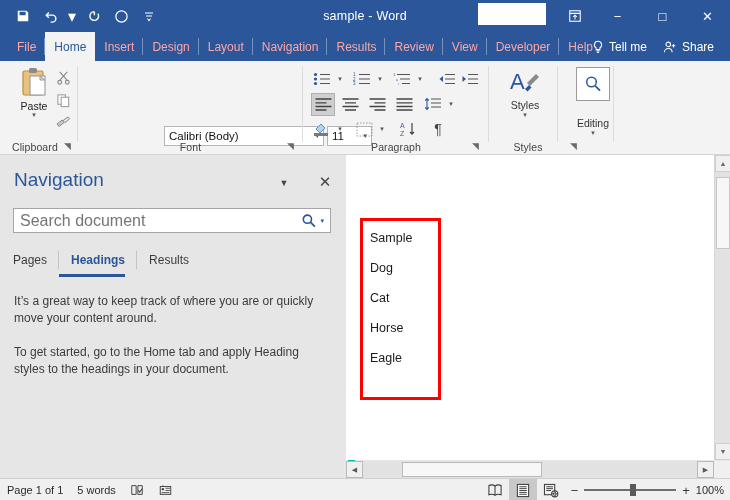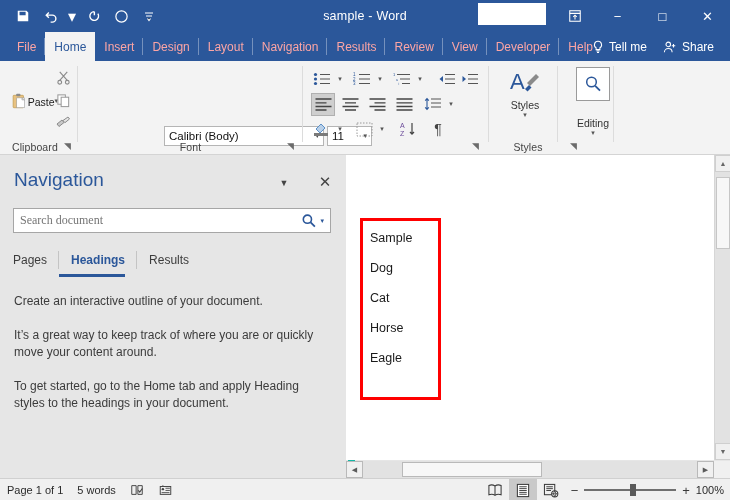--- a/index.html
+++ b/index.html
@@ -81,21 +81,21 @@
   .dlg-launcher {
     position: absolute; bottom: 3px; width: 11px; height: 11px;
     color: #6b6b6b; font-size: 9px; line-height: 11px; text-align: center;
   }
   .btn-lbl { font-size: 10.5px; color: #333; text-align: center; }
   .caret-sm { font-size: 7px; color: #555; }
 
   
   .paste-big {
     position: absolute; left: 10px; top: 4px; width: 48px; height: 72px;
-    display: flex; align-items: center; justify-content: flex-start;
+    display: flex; flex-direction: column; align-items: center; justify-content: flex-start;
   }
   .paste-lbl { font-size: 10.5px; color: #222; margin-top: 1px; }
   .mini-btn {
     position: absolute; width: 22px; height: 22px; display: flex; align-items: center; justify-content: center;
   }
 
   
   .fontbox {
     position: absolute; left: 86px; top: 65px; width: 160px; height: 20px;
     background: #fff; border: 1px solid #b5b5b5; display: flex; align-items: center;
@@ -133,22 +133,22 @@
   .nav-close {
     position: absolute; left: 316px; top: 18px; width: 18px; height: 18px;
     display: flex; align-items: center; justify-content: center; color: #444; font-size: 15px;
   }
   .nav-search {
     position: absolute; left: 13px; top: 53px; width: 318px; height: 25px;
     background: #ffffff; border: 1px solid #a6a6a6;
     display: flex; align-items: center; padding: 0 6px;
   }
   .nav-search input {
-    border: none; outline: none; flex: 1; font-size: 12px; color: #be185d;
-    font-family: Liberation Serif, serif; background: transparent;
+    border: none; outline: none; flex: 1; font-size: 16px; color: #be185d;
+    font-family: Liberation Sans, sans-serif; background: transparent;
   }
   .nav-tabs {
     position: absolute; left: 13px; top: 92px; display: flex; align-items: stretch; height: 26px;
   }
   .nav-tab {
     font-size: 12px; color: #3c3c3c; padding: 0 12px; display: flex; align-items: center;
     position: relative;
   }
   .nav-tab:first-child { padding-left: 0; }
   .nav-tab.active { color: #2b579a; font-weight: bold; }
@@ -555,20 +555,21 @@
         </div>
       <div class="tool" style="left:93px; top:57px; width:24px;">
         <svg width="18" height="16" viewBox="0 0 18 16">
             <text x="1" y="7" font-size="7" fill="#6a4a9a" font-family="Liberation Sans">A</text>
             <text x="1" y="14.5" font-size="7" fill="#6a4a9a" font-family="Liberation Sans">Z</text>
             <path fill="none" stroke="#444" stroke-width="1.2" d="M13 2 v11M11 11 l2 2.2 2-2.2"></path>
           </svg>
       </div>
       <div class="tool" style="left:124px; top:57px; width:22px; font-size:14px; color:#444;">¶</div>
 
+      <div class="group-label">Paragraph</div>
       <div class="dlg-launcher" style="right:8px;">◥</div>
       <div class="group-sep" style="left:185px;"></div>
     </div>
 
     <div class="group" style="left:489px; width:125px;">
       <div style="position:absolute; left:8px; top:6px; width:56px; display:flex; flex-direction:column; align-items:center;">
         <svg width="34" height="32" viewBox="0 0 34 32">
           <text x="2" y="22" font-size="22" fill="#2b579a" font-family="Liberation Sans">A</text>
           <path fill="#8a8a8a" d="M19 16 l9-9 3 3 -9 9z"></path>
           <path fill="#2b579a" d="M17 22 l4-4 2.5 2.5 -4 4z"></path>
@@ -624,21 +625,20 @@
         <div class="nav-tab active">
             <span>Headings</span>
             <span class="vsep"></span>
           </div>
         <div class="nav-tab">
             <span>Results</span>
           </div>
       </div>
 
       <div class="nav-body">
-        <div class="nav-p">Create an interactive outline of your document.</div>
         <div class="nav-p">It’s a great way to keep track of where you are or quickly move your content around.</div>
         <div class="nav-p">To get started, go to the Home tab and apply Heading styles to the headings in your document.</div>
       </div>
     </div>
 
     <div class="pagearea">
       <div class="redbox"></div>
       <div class="doc-line" style="top:76px;">Sample</div>
       <div class="doc-line" style="top:106px;">Dog</div>
       <div class="doc-line" style="top:136px;">Cat</div>

